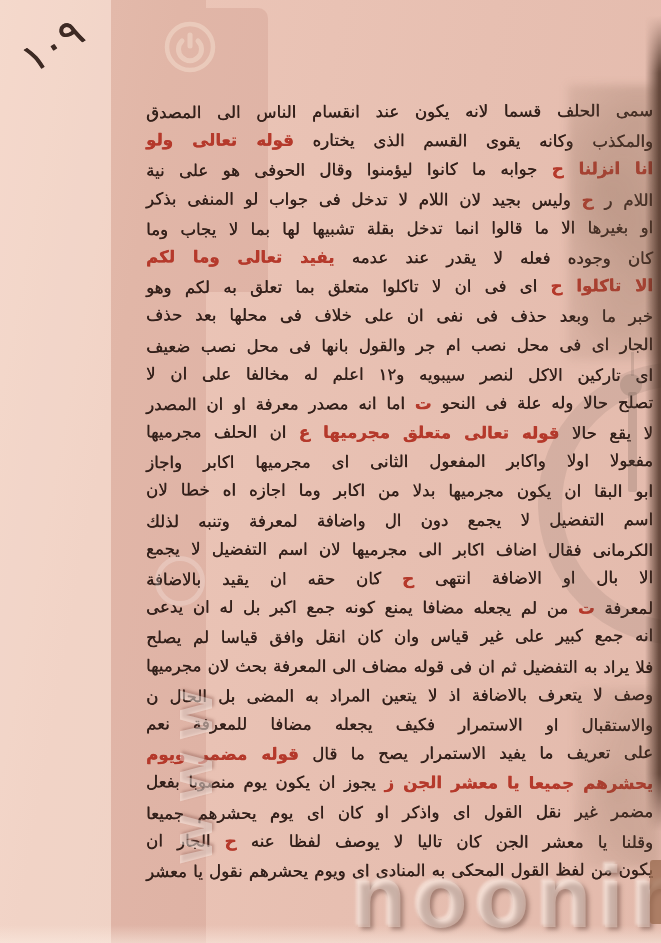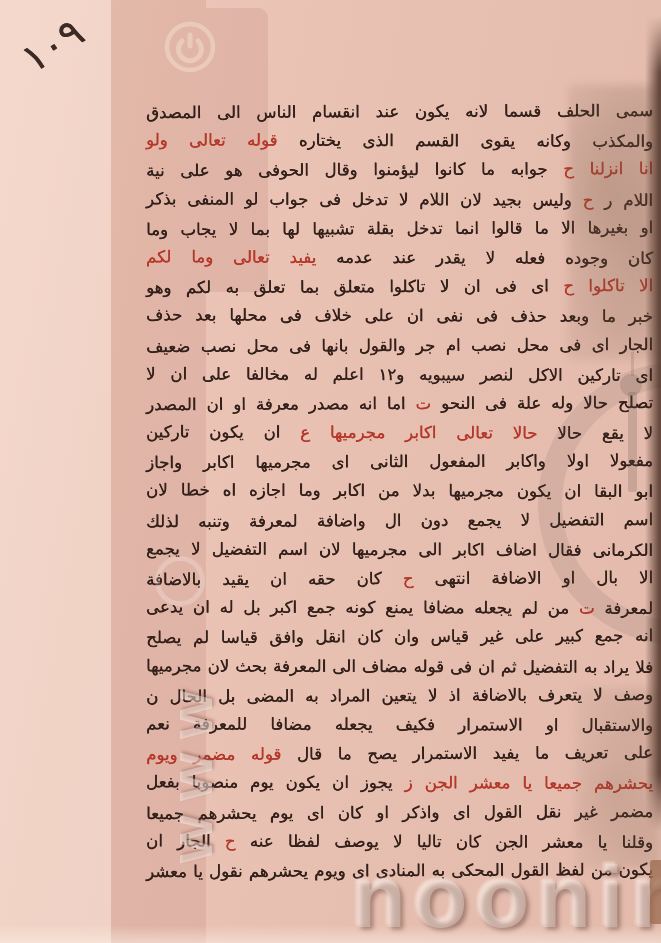--- a/index.html
+++ b/index.html
@@ -28,21 +28,21 @@
   .text-block{position:absolute;top:97px;left:146px;right:8px;direction:rtl;}
   .ms-line{
     height:29.2px;line-height:29.2px;font-size:16.6px;
     color:var(--ink_black,#34211b);
     text-align:justify;text-align-last:justify;text-justify:inter-word;
     text-shadow:0.35px 0.25px 0.35px currentColor;
     white-space:normal;overflow:visible;
   }
   .ms-line:nth-child(odd){transform:rotate(-0.25deg);}
   .ms-line:nth-child(even){transform:rotate(0.18deg);}
-  .ink-red{color:var(--ink_red,#b5392b);}
+  .ink-red{color:var(--ink_red,#b5392b);font-weight:bold;}
   
   .wm-vertical{position:absolute;left:25px;top:735px;width:330px;height:70px;
     transform:rotate(-90deg);display:flex;align-items:center;justify-content:center;}
   .wm-vertical span{font-family:"Liberation Sans",sans-serif;font-weight:bold;
     font-size:62px;letter-spacing:14px;color:rgba(255,246,240,0.45);
     text-shadow:2px 2px 3px rgba(120,70,60,0.35);}
   
   .wm-bottom{position:absolute;left:352px;top:846px;width:400px;
     font-family:"Liberation Sans",sans-serif;font-weight:bold;font-size:88px;
     letter-spacing:8px;color:rgba(247,228,218,0.40);
@@ -103,21 +103,21 @@
       <div class="ms-line"><span class="ink-black">والمكذب وكانه يقوى القسم الذى يختاره</span> <span class="ink-red">قوله تعالى ولو</span></div>
       <div class="ms-line"><span class="ink-red">انا انزلنا ح</span> <span class="ink-black">جوابه ما كانوا ليؤمنوا وقال الحوفى هو على نية</span></div>
       <div class="ms-line"><span class="ink-black">اللام ر</span> <span class="ink-red">ح</span> <span class="ink-black">وليس بجيد لان اللام لا تدخل فى جواب لو المنفى بذكر</span></div>
       <div class="ms-line"><span class="ink-black">او بغيرها الا ما قالوا انما تدخل بقلة تشبيها لها بما لا يجاب وما</span></div>
       <div class="ms-line"><span class="ink-black">كان وجوده فعله لا يقدر عند عدمه</span> <span class="ink-red">يفيد تعالى وما لكم</span></div>
       <div class="ms-line"><span class="ink-red">الا تاكلوا ح</span> <span class="ink-black">اى فى ان لا تاكلوا متعلق بما تعلق به لكم وهو</span></div>
       <div class="ms-line"><span class="ink-black">خبر ما وبعد حذف فى نفى ان على خلاف فى محلها بعد حذف</span></div>
       <div class="ms-line"><span class="ink-black">الجار اى فى محل نصب ام جر والقول بانها فى محل نصب ضعيف</span></div>
       <div class="ms-line"><span class="ink-black">اى تاركين الاكل لنصر سيبويه و١٢ اعلم له مخالفا على ان لا</span></div>
       <div class="ms-line"><span class="ink-black">تصلح حالا وله علة فى النحو</span> <span class="ink-red">ت</span> <span class="ink-black">اما انه مصدر معرفة او ان المصدر</span></div>
-      <div class="ms-line"><span class="ink-black">لا يقع حالا</span> <span class="ink-red">حالا تعالى اكابر مجرميها ع</span> <span class="ink-black">ان يكون تاركين</span></div>
+      <div class="ms-line"><span class="ink-black">لا يقع حالا</span> <span class="ink-red">قوله تعالى متعلق مجرميها ع</span> <span class="ink-black">ان الحلف مجرميها</span></div>
       <div class="ms-line"><span class="ink-black">مفعولا اولا واكابر المفعول الثانى اى مجرميها اكابر واجاز</span></div>
       <div class="ms-line"><span class="ink-black">ابو البقا ان يكون مجرميها بدلا من اكابر وما اجازه اه خطا لان</span></div>
       <div class="ms-line"><span class="ink-black">اسم التفضيل لا يجمع دون ال واضافة لمعرفة وتنبه لذلك</span></div>
       <div class="ms-line"><span class="ink-black">الكرمانى فقال اضاف اكابر الى مجرميها لان اسم التفضيل لا يجمع</span></div>
       <div class="ms-line"><span class="ink-black">الا بال او الاضافة انتهى</span> <span class="ink-red">ح</span> <span class="ink-black">كان حقه ان يقيد بالاضافة</span></div>
       <div class="ms-line"><span class="ink-black">لمعرفة</span> <span class="ink-red">ت</span> <span class="ink-black">من لم يجعله مضافا يمنع كونه جمع اكبر بل له ان يدعى</span></div>
       <div class="ms-line"><span class="ink-black">انه جمع كبير على غير قياس وان كان انقل وافق قياسا لم يصلح</span></div>
       <div class="ms-line"><span class="ink-black">فلا يراد به التفضيل ثم ان فى قوله مضاف الى المعرفة بحث لان مجرميها</span></div>
       <div class="ms-line"><span class="ink-black">وصف لا يتعرف بالاضافة اذ لا يتعين المراد به المضى بل الحال ن</span></div>
       <div class="ms-line"><span class="ink-black">والاستقبال او الاستمرار فكيف يجعله مضافا للمعرفة نعم</span></div>

